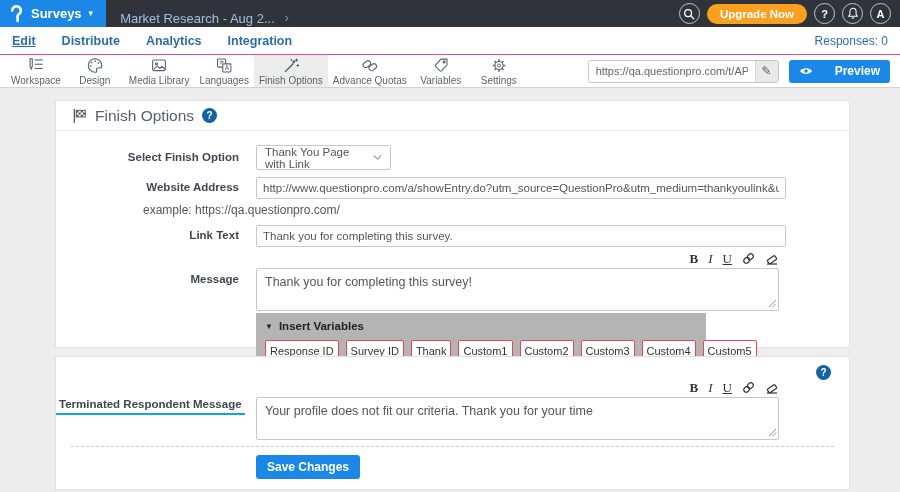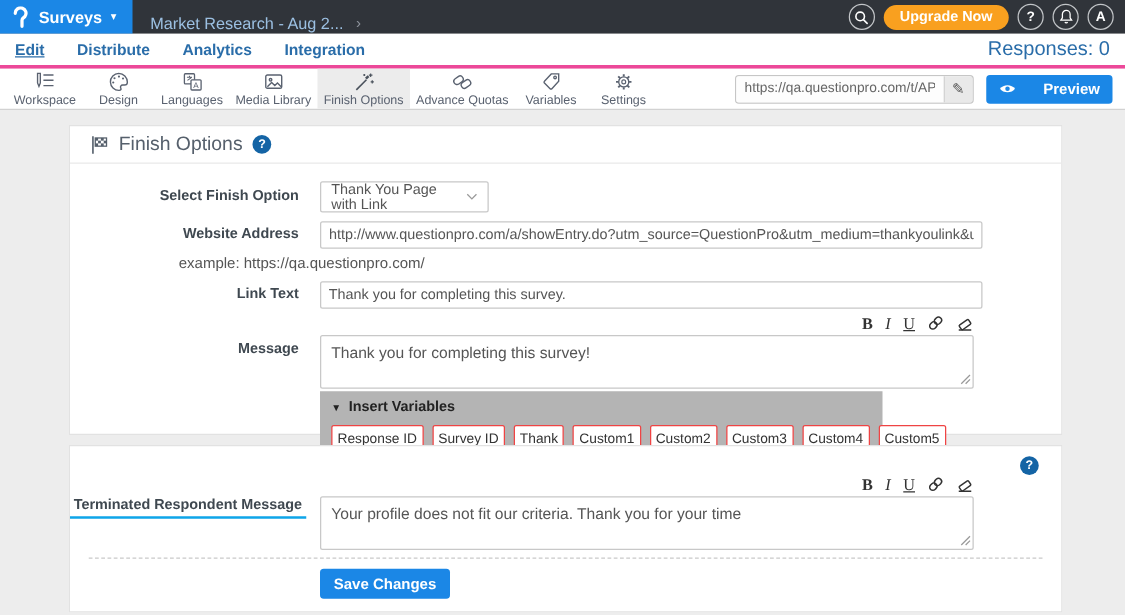--- a/index.html
+++ b/index.html
@@ -21,25 +21,25 @@
   .top-right { margin-left:auto; display:flex; align-items:center; gap:7px; padding-right:9px; }
   .circle-btn { width:21px; height:21px; border:1.5px solid #c2c5c8; border-radius:50%;
     display:flex; align-items:center; justify-content:center; color:#fff;
     font-size:11px; font-weight:700; cursor:pointer; background:transparent; }
   .upgrade-btn { background:#f9a01f; color:#fff; font-weight:700; font-size:11.5px;
     border:none; border-radius:11px; padding:4px 13px; cursor:pointer;
     font-family:inherit; }
 
   
   .navrow { position:absolute; top:27px; left:0; right:0; height:28px; background:#fff;
-    border-bottom:3px solid #ec4899; display:flex; align-items:center; padding:0 12px; }
+    border-bottom:1px solid #ec4899; display:flex; align-items:center; padding:0 12px; }
   .nav-item { color:#2a6da9; font-size:12.5px; font-weight:700; margin-right:26px;
     cursor:pointer; }
   .nav-item.active { text-decoration:underline; }
-  .responses { margin-left:auto; color:#2a6da9; font-size:16px; }
+  .responses { margin-left:auto; color:#2a6da9; font-size:12px; }
 
   
   .toolbar { position:absolute; top:55px; left:0; right:0; height:33px; background:#fff;
     border-bottom:1px solid #d2d2d2; display:flex; align-items:stretch; padding-left:6px; }
   .tool { min-width:58px; padding:2px 5px 1px 5px; display:flex; flex-direction:column;
     align-items:center; justify-content:center; gap:1px; color:#5a6270; cursor:pointer; }
   .tool.active { background:#ececec; }
   .tool svg { display:block; }
   .tlabel { font-size:10px; white-space:nowrap; color:#5a6270; }
   .share { margin-left:auto; display:flex; align-items:center; gap:10px; padding-right:10px; }
@@ -172,36 +172,36 @@
         <path d="M11 2 a8 8 0 1 0 .3 16 c1.8 0 2.2-1.2 1.6-2.2 c-.8-1.3.2-2.8 1.8-2.8 h1.7 a2.7 2.7 0 0 0 2.7-2.7 A8.3 8.3 0 0 0 11 2 Z" fill="none" stroke="#5a6270" stroke-width="1.3"></path>
         <circle cx="7" cy="6.6" r="1" fill="#5a6270"></circle>
           <circle cx="11.2" cy="5" r="1" fill="#5a6270"></circle>
           <circle cx="15" cy="6.8" r="1" fill="#5a6270"></circle>
           <circle cx="5.8" cy="10.6" r="1" fill="#5a6270"></circle>
       </svg>
       <span class="tlabel">Design</span>
     </div>
 
     <div class="tool">
+      <svg width="20" height="18" viewBox="0 0 22 20" stroke="#5a6270" fill="none" stroke-width="1.3">
+        <rect x="3.5" y="3.5" width="15" height="12.5" rx="1.5"></rect>
+        <circle cx="8" cy="8" r="1.2"></circle>
+        <path d="M5 14.5 l4-4 3 3 2.5-2.5 3.5 3.5"></path>
+      </svg>
+      <span class="tlabel">Media Library</span>
+    </div>
+
+    <div class="tool">
       <svg width="20" height="18" viewBox="0 0 22 21">
         <rect x="3" y="2.5" width="10" height="10" rx="1" fill="none" stroke="#5a6270" stroke-width="1.3"></rect>
         <path d="M5.5 6 h5 M8 4.5 v1.5 M6 9 c1.5-1 3-2 4-3" stroke="#5a6270" stroke-width="1" fill="none"></path>
         <rect x="9.5" y="8.5" width="10" height="10" rx="1" fill="#fff" stroke="#5a6270" stroke-width="1.3"></rect>
         <text x="14.5" y="16.3" font-size="8" fill="#5a6270" text-anchor="middle" font-family="Liberation Sans, sans-serif">A</text>
       </svg>
       <span class="tlabel">Languages</span>
-    </div>
-
-    <div class="tool">
-      <svg width="20" height="18" viewBox="0 0 22 20" stroke="#5a6270" fill="none" stroke-width="1.3">
-        <rect x="3.5" y="3.5" width="15" height="12.5" rx="1.5"></rect>
-        <circle cx="8" cy="8" r="1.2"></circle>
-        <path d="M5 14.5 l4-4 3 3 2.5-2.5 3.5 3.5"></path>
-      </svg>
-      <span class="tlabel">Media Library</span>
     </div>
 
     <div class="tool active">
       <svg width="20" height="18" viewBox="0 0 22 20" stroke="#4a525c" fill="none" stroke-width="1.5">
         <line x1="4" y1="17.5" x2="13.5" y2="8"></line>
         <line x1="13" y1="7" x2="15.5" y2="4.5" stroke-width="2.4"></line>
         <path d="M17.5 2 v3.4 M15.8 3.7 h3.4 M19 8.5 v3 M17.5 10 h3 M11.5 2.5 v2 M10.5 3.5 h2" stroke-width="1.1"></path>
       </svg>
       <span class="tlabel">Finish Options</span>
     </div>

